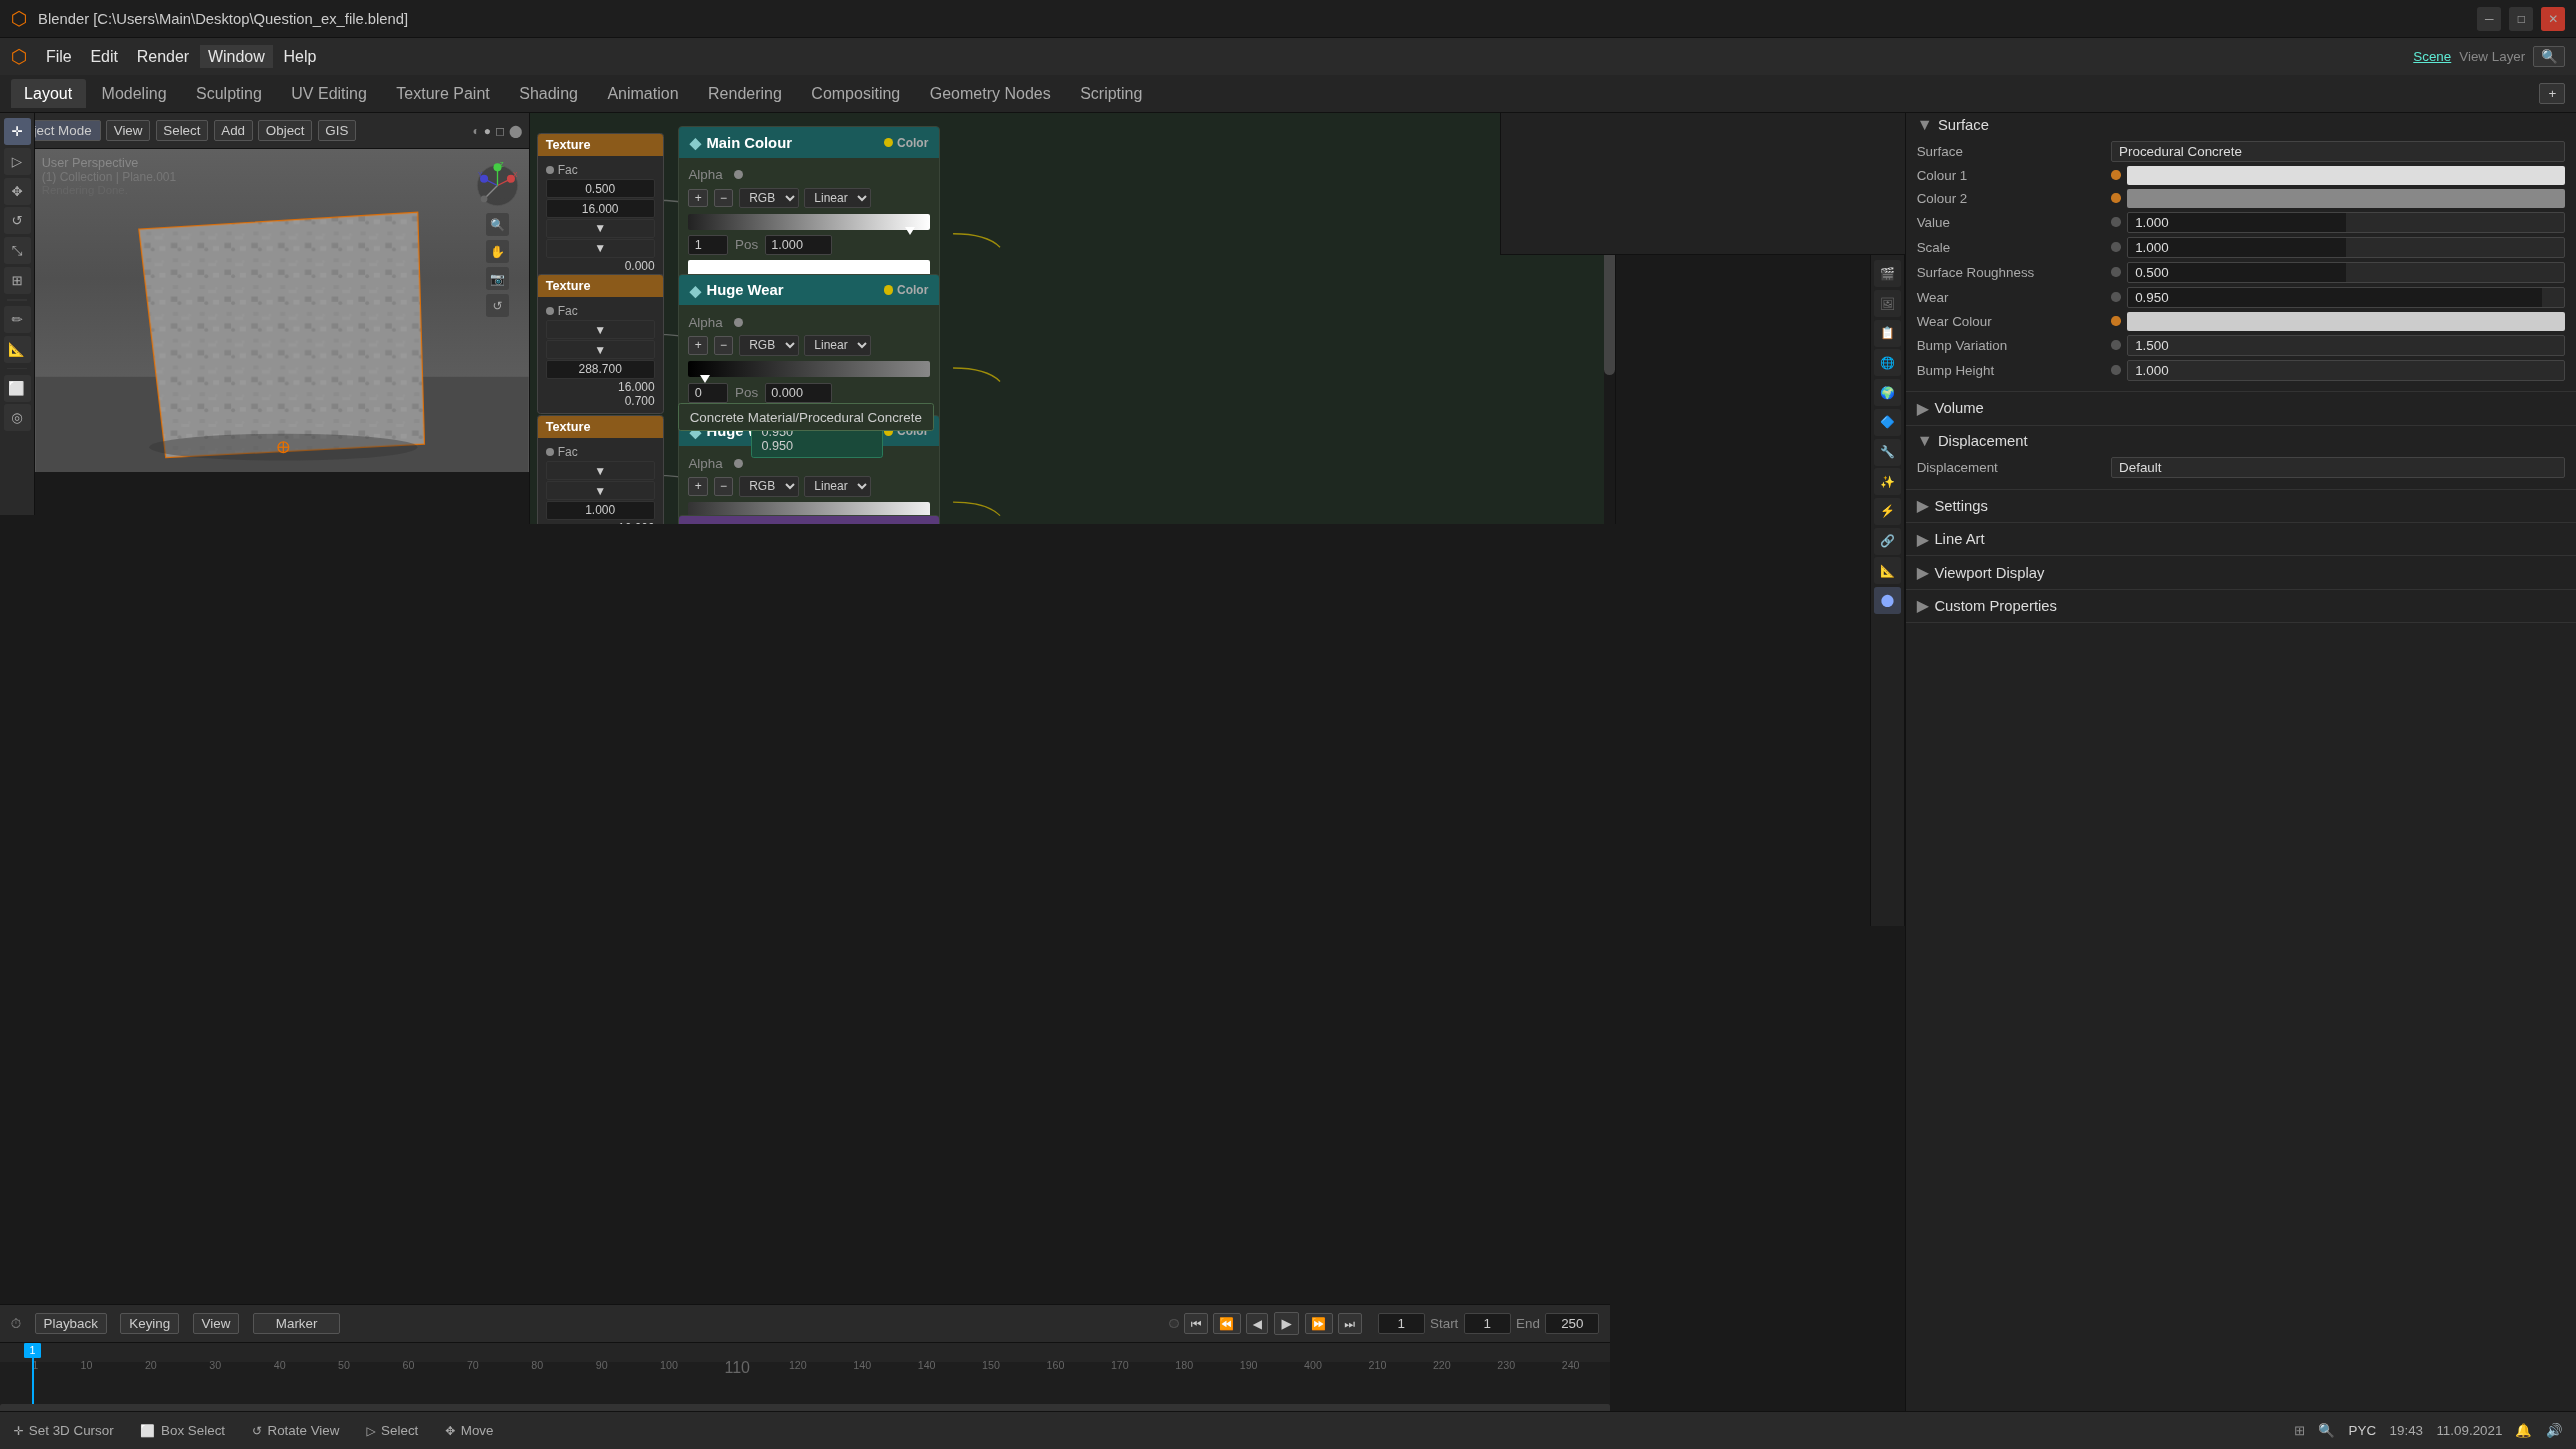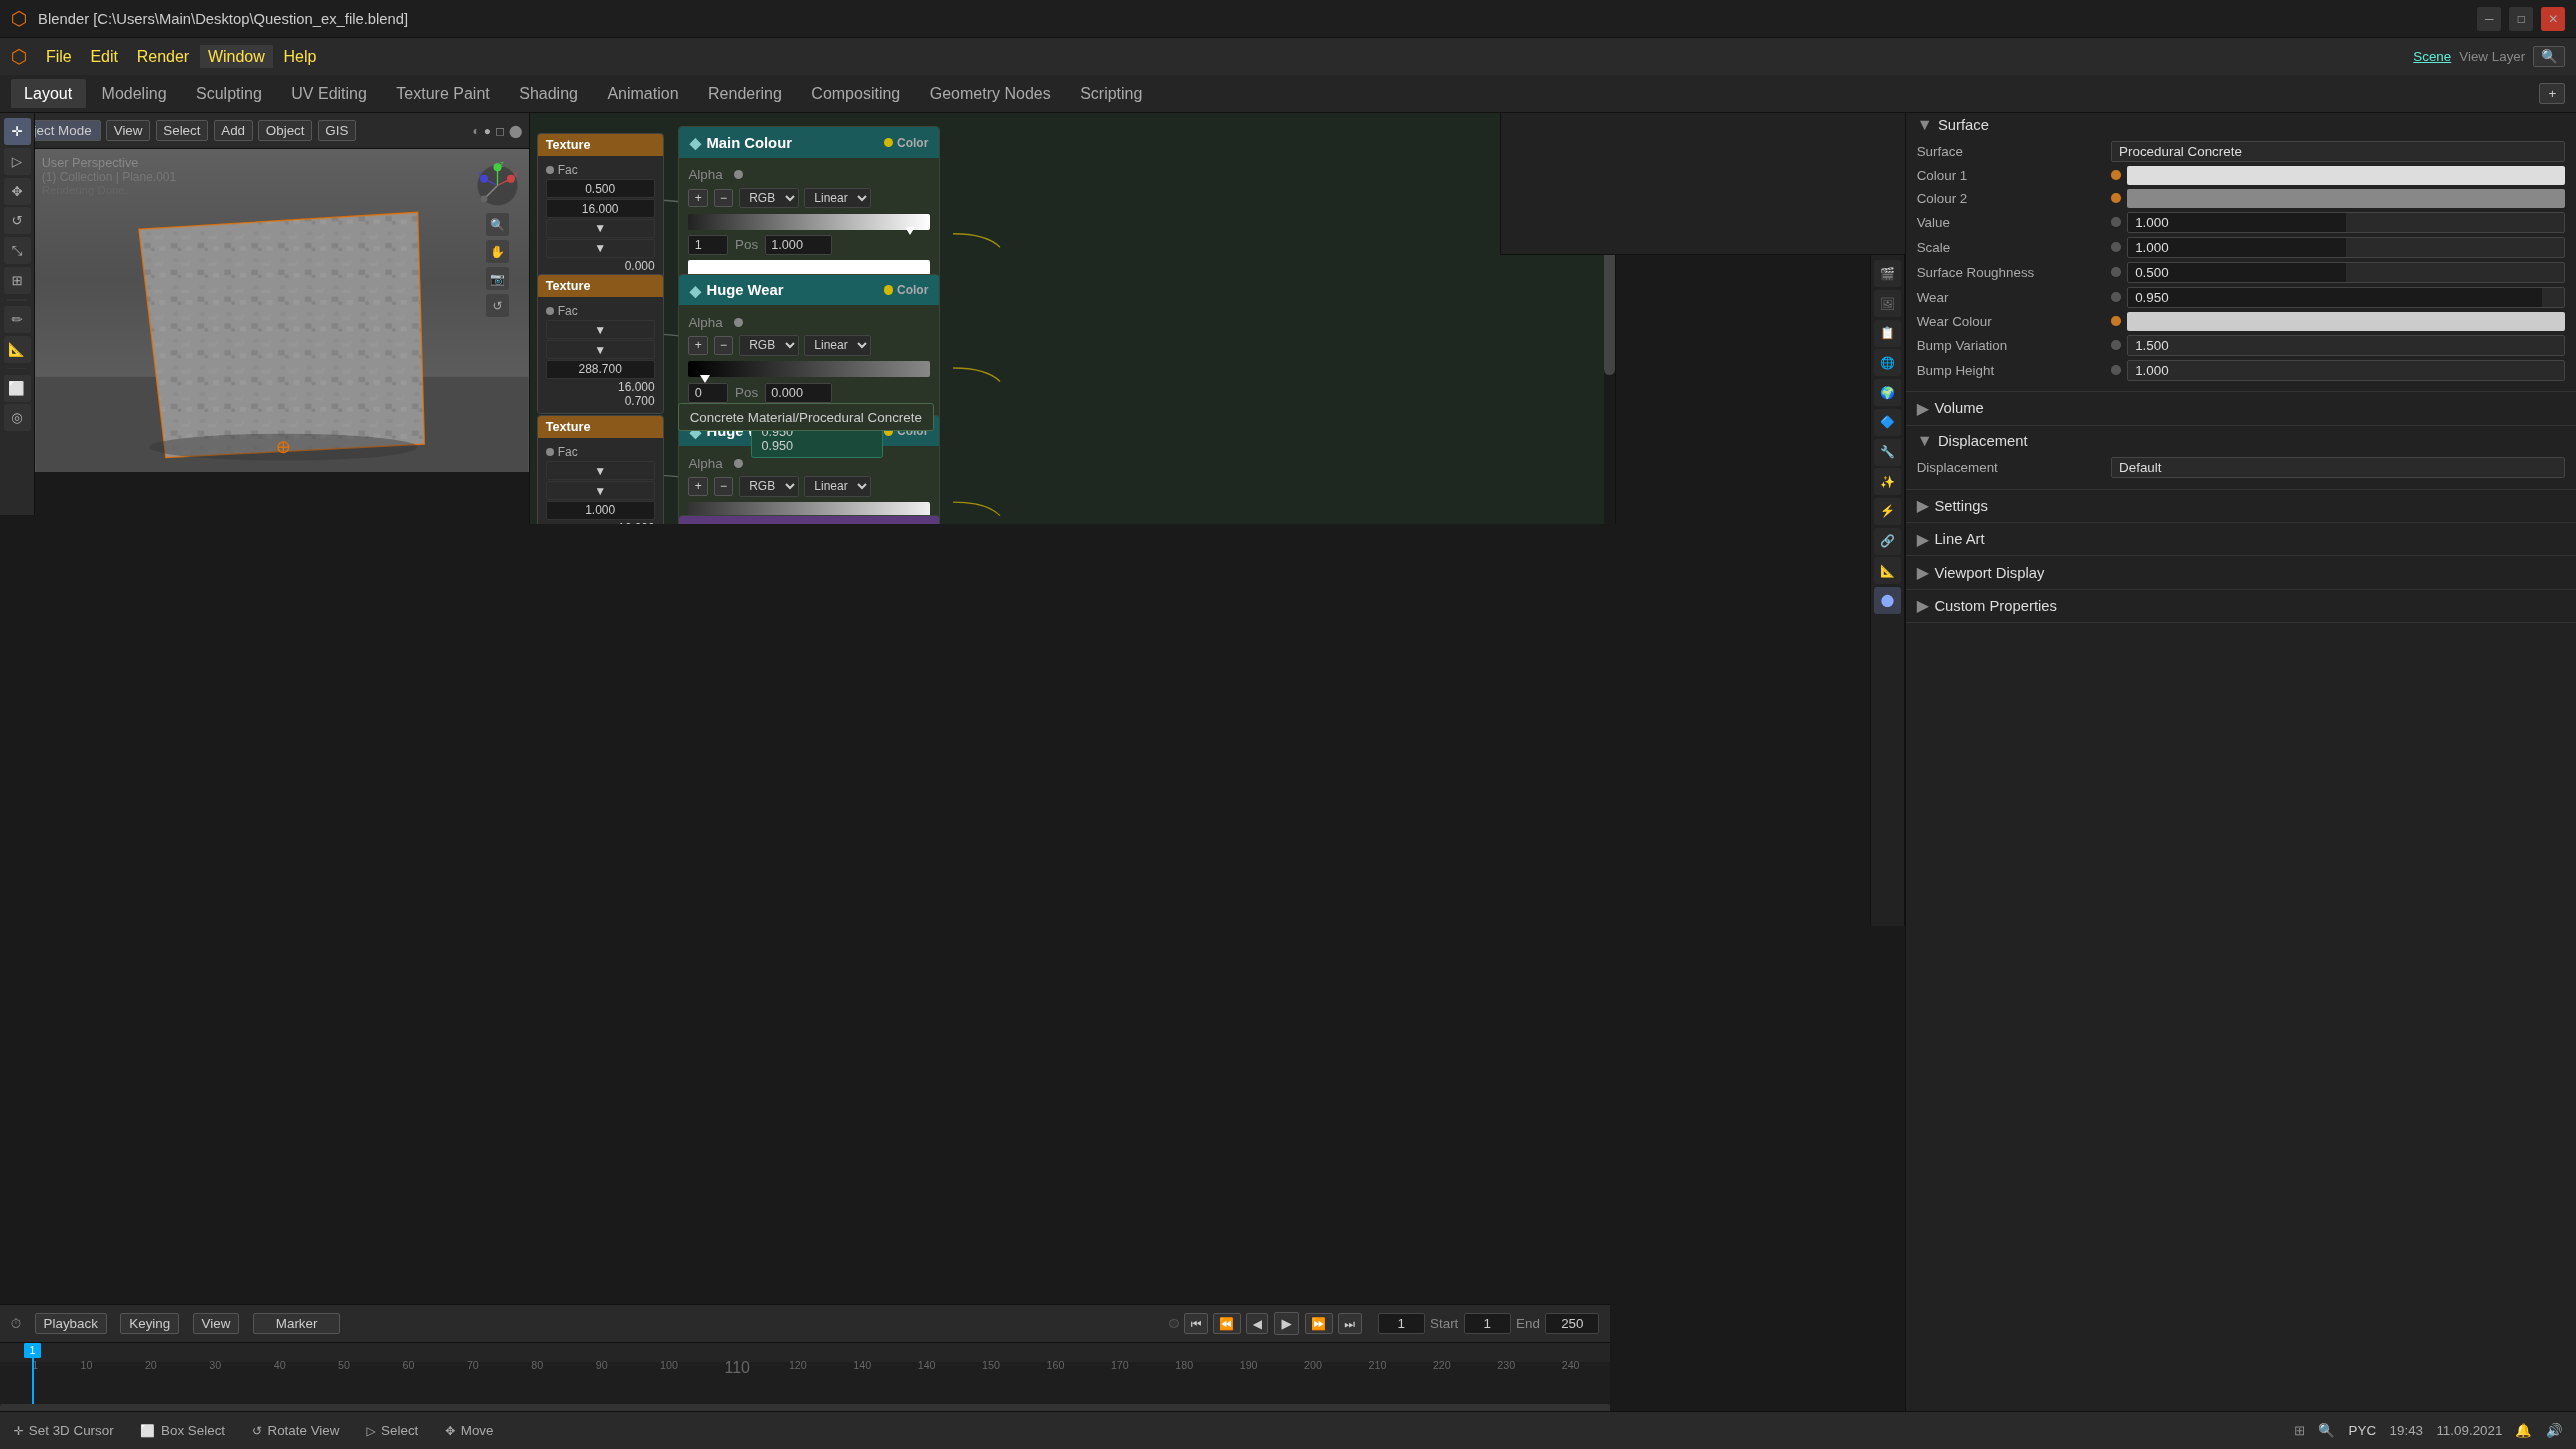--- a/index.html
+++ b/index.html
@@ -7,21 +7,21 @@
       width: 2576px;
       height: 1449px;
       background: #1a1a1a;
       font-family: 'Arial', sans-serif;
       font-size: 16px;
       color: #ccc;
       overflow: hidden;
       position: relative;
     }
     .top-menu-item {
-      color: #fde047;
+      color: #e5e5e5;
       font-size: 16px;
       padding: 2.7px 8px;
       cursor: pointer;
     }
 
     
     .workspace-tabs {
       position: absolute;
       top: 38px; left: 0; right: 0;
       height: 38px;
@@ -853,21 +853,21 @@
         <span style="position:absolute;left:41%;font-size:10.7px;color:#666;">100</span>
         <span style="position:absolute;left:45%;font-size:16px;color:#666;">110</span>
         <span style="position:absolute;left:49%;font-size:10.7px;color:#666;">120</span>
         <span style="position:absolute;left:53%;font-size:10.7px;color:#666;">140</span>
         <span style="position:absolute;left:57%;font-size:10.7px;color:#666;">140</span>
         <span style="position:absolute;left:61%;font-size:10.7px;color:#666;">150</span>
         <span style="position:absolute;left:65%;font-size:10.7px;color:#666;">160</span>
         <span style="position:absolute;left:69%;font-size:10.7px;color:#666;">170</span>
         <span style="position:absolute;left:73%;font-size:10.7px;color:#666;">180</span>
         <span style="position:absolute;left:77%;font-size:10.7px;color:#666;">190</span>
-        <span style="position:absolute;left:81%;font-size:10.7px;color:#666;">200</span>
+        <span style="position:absolute;left:81%;font-size:10.7px;color:#666;">400</span>
         <span style="position:absolute;left:85%;font-size:10.7px;color:#666;">210</span>
         <span style="position:absolute;left:89%;font-size:10.7px;color:#666;">220</span>
         <span style="position:absolute;left:93%;font-size:10.7px;color:#666;">230</span>
         <span style="position:absolute;left:97%;font-size:10.7px;color:#666;">240</span>
       </div>
     </div>
 
     <div style="position:absolute;top:0;left:2%;width:2px;height:100%;background:#00aaff;"></div>
 
     <div style="position:absolute;top:0;left:calc(2% - 8px);background:#00aaff;padding:1.3px 5.4px;border-radius:1.3px;font-size:10.7px;color:#fff;">1</div>

